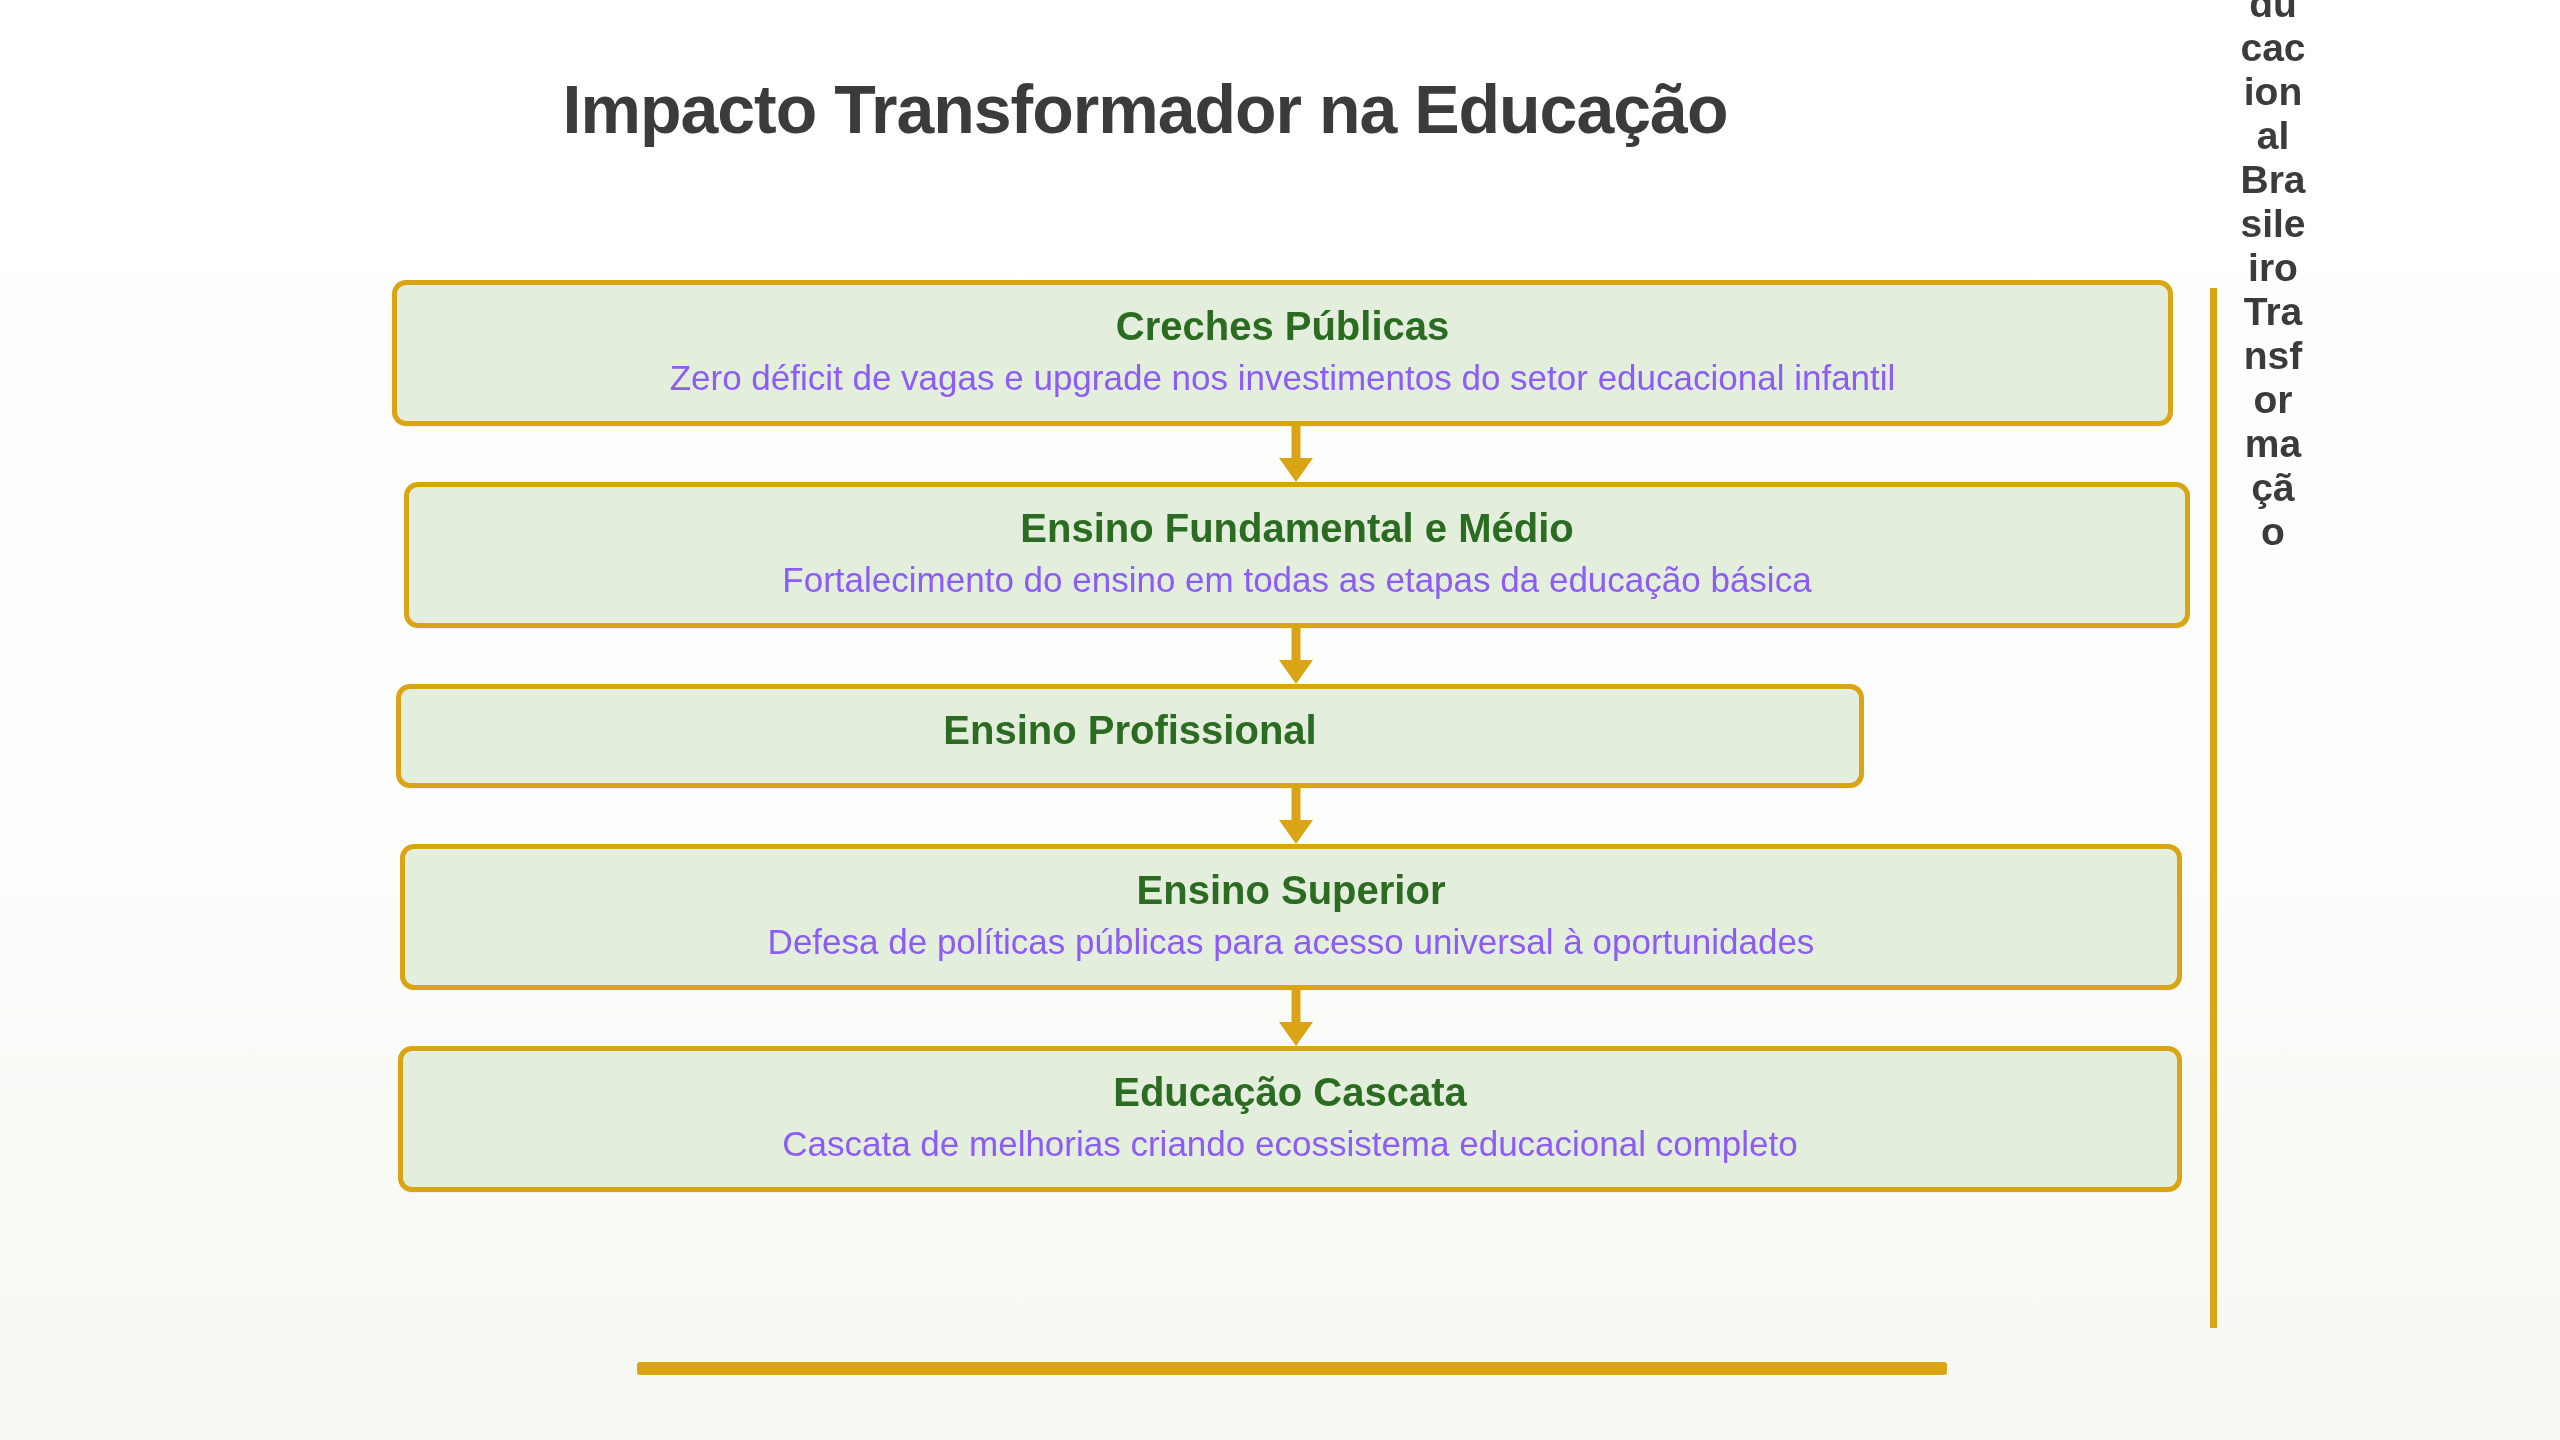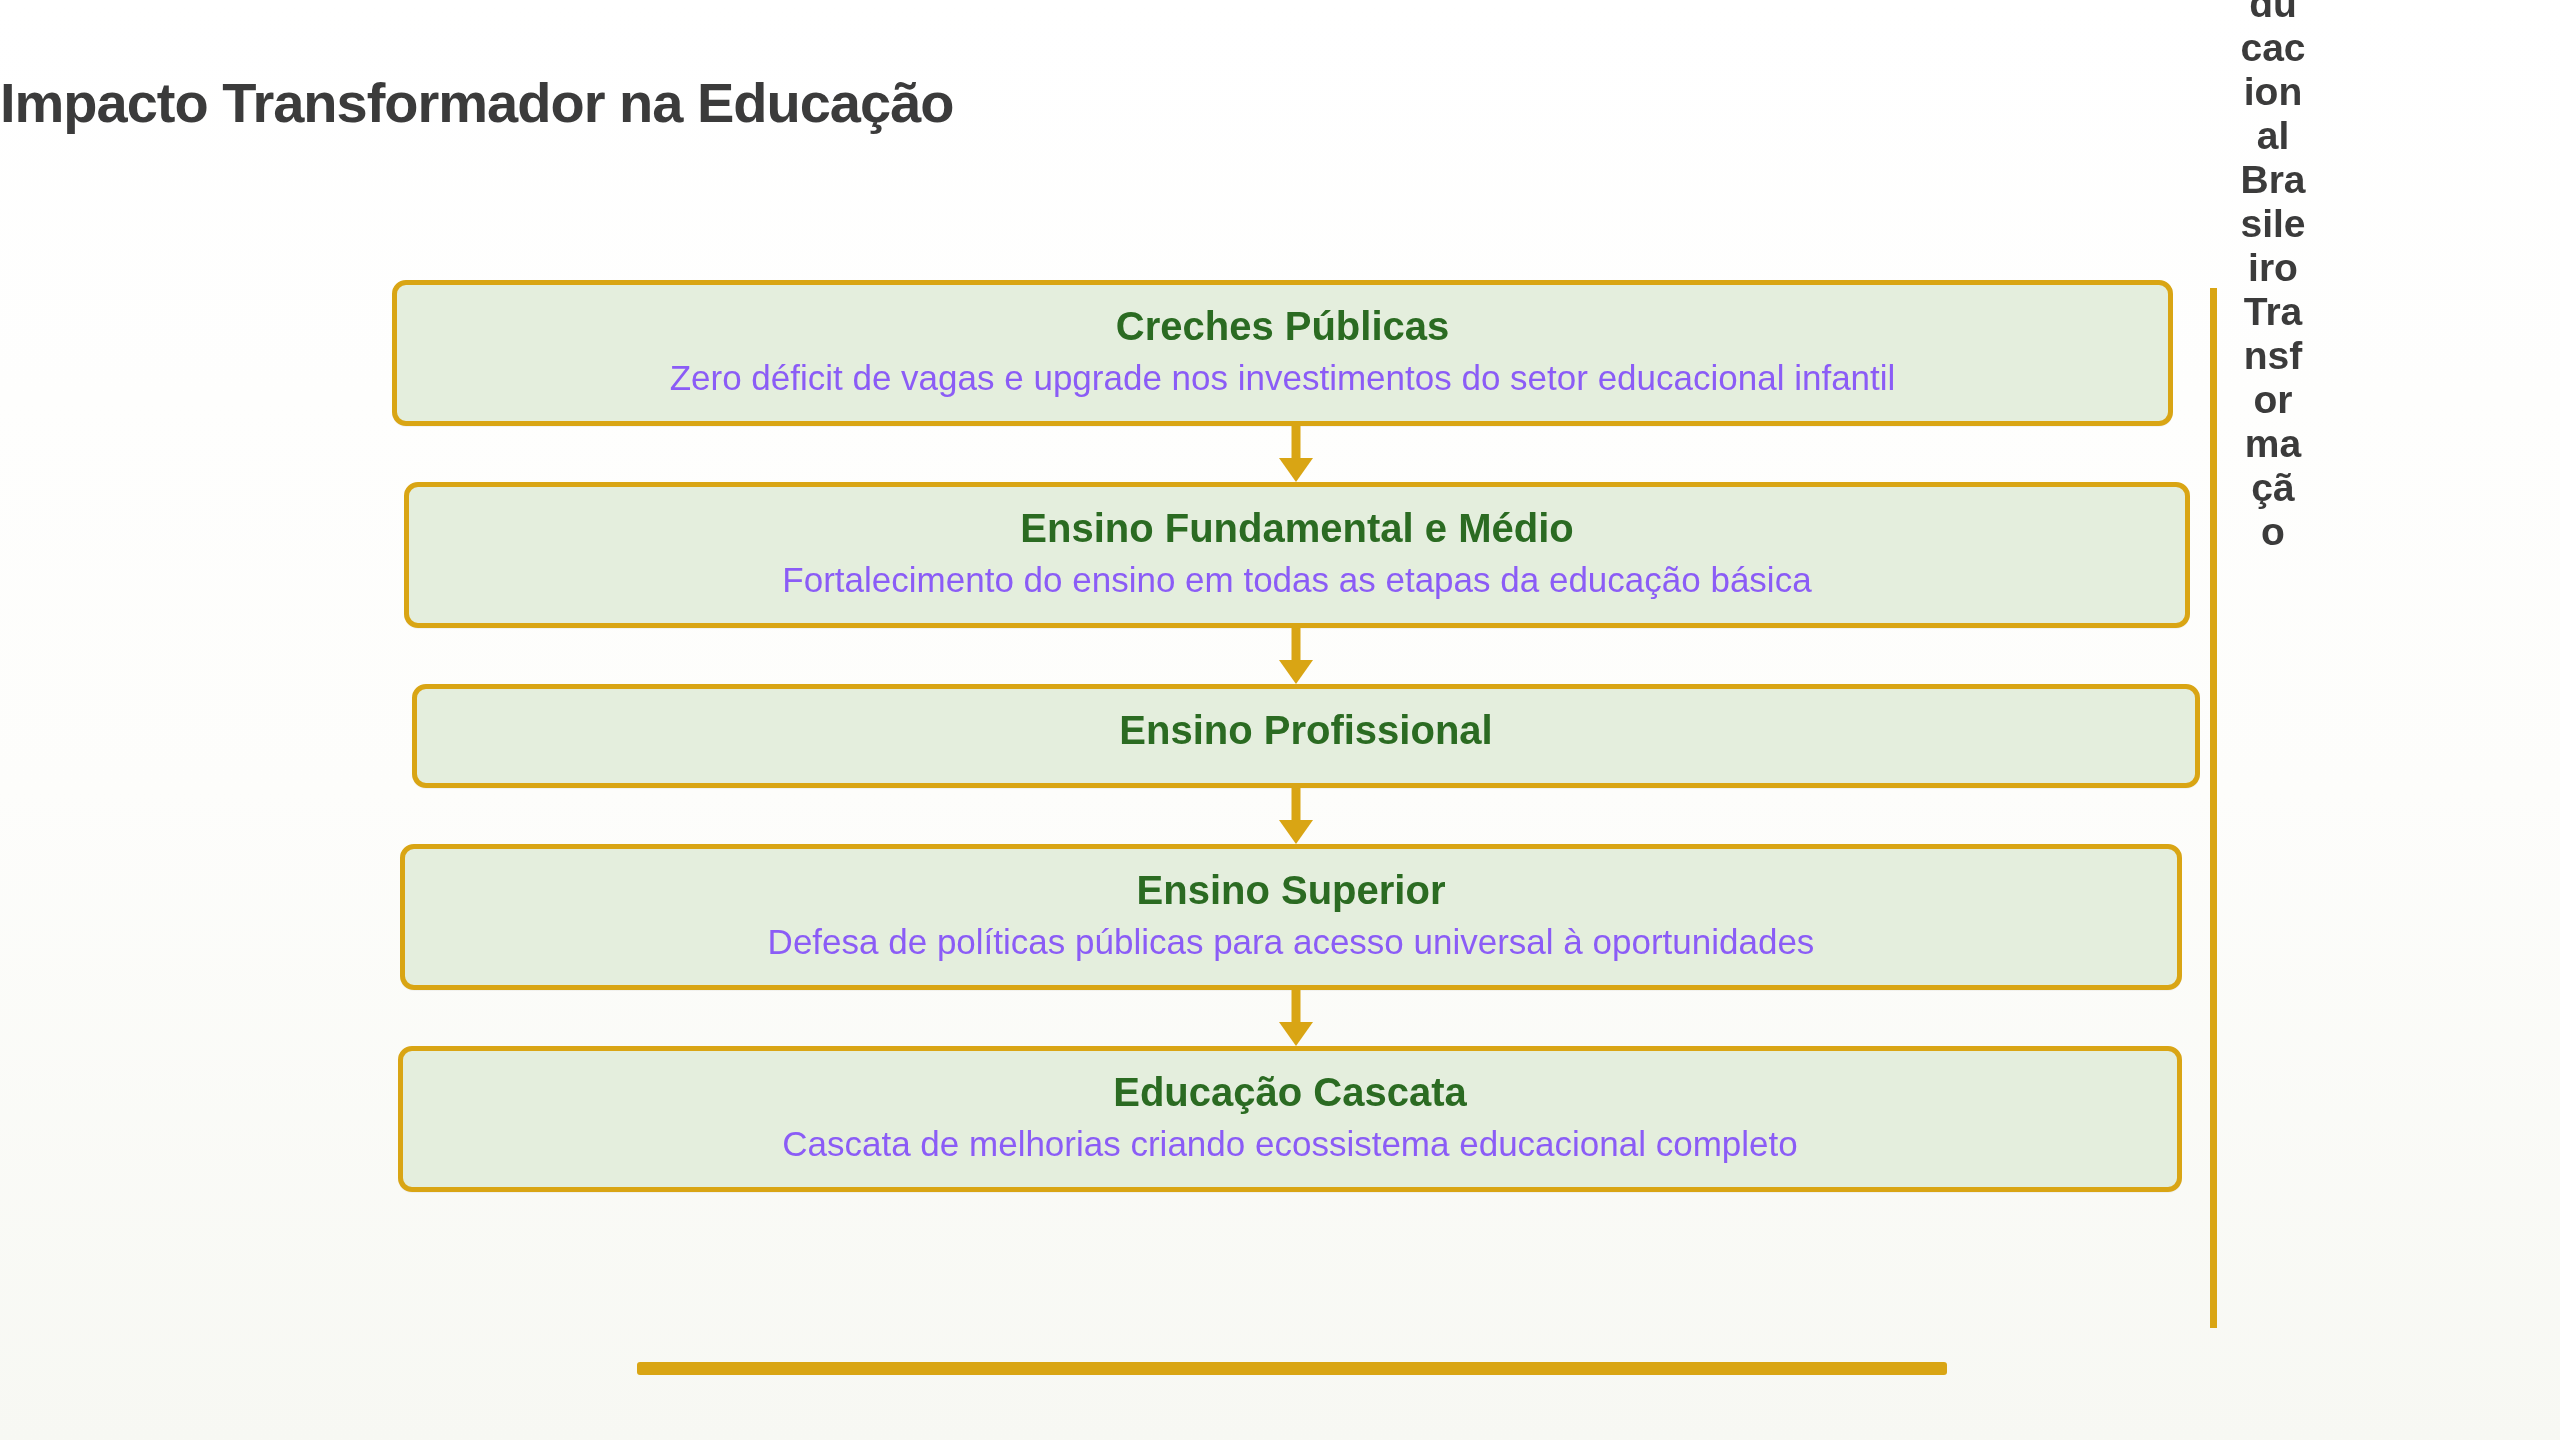--- a/index.html
+++ b/index.html
@@ -24,22 +24,22 @@
     height: 1440px;
     background: linear-gradient(180deg, #ffffff 0%, #fdfdfb 55%, #f7f8f3 100%);
   }
 
   
   #title {
     position: absolute;
     left: 0;
     top: 70px;
     width: 2290px;
-    text-align: left;
-    font-size: 56px;
+    text-align: center;
+    font-size: 68px;
     font-weight: bold;
     color: #3b3b3b;
     letter-spacing: -1px;
     white-space: nowrap;
   }
 
   
   #flow {
     position: absolute;
     left: 392px;
@@ -53,21 +53,21 @@
     width: 1790px;
     border: 5px solid #d9a514;
     border-radius: 14px;
     background: #e4eedd;
     padding: 18px 30px 22px 30px;
     text-align: center;
     box-shadow: 0 1px 0 rgba(0,0,0,0.04);
   }
   .step.indent-a { margin-left: 0px;  width: 1781px; }
   .step.indent-b { margin-left: 12px;  width: 1786px; }
-  .step.indent-c { margin-left: 20px;  width: 1788px; }
+  .step.indent-c { margin-left: 4px;  width: 1468px; }
   .step.indent-d { margin-left: 8px;  width: 1782px; }
   .step.indent-e { margin-left: 6px;  width: 1784px; }
 
   .step-title {
     font-size: 40px;
     font-weight: bold;
     color: #2b6b22;
     line-height: 1.15;
     margin-bottom: 8px;
   }

